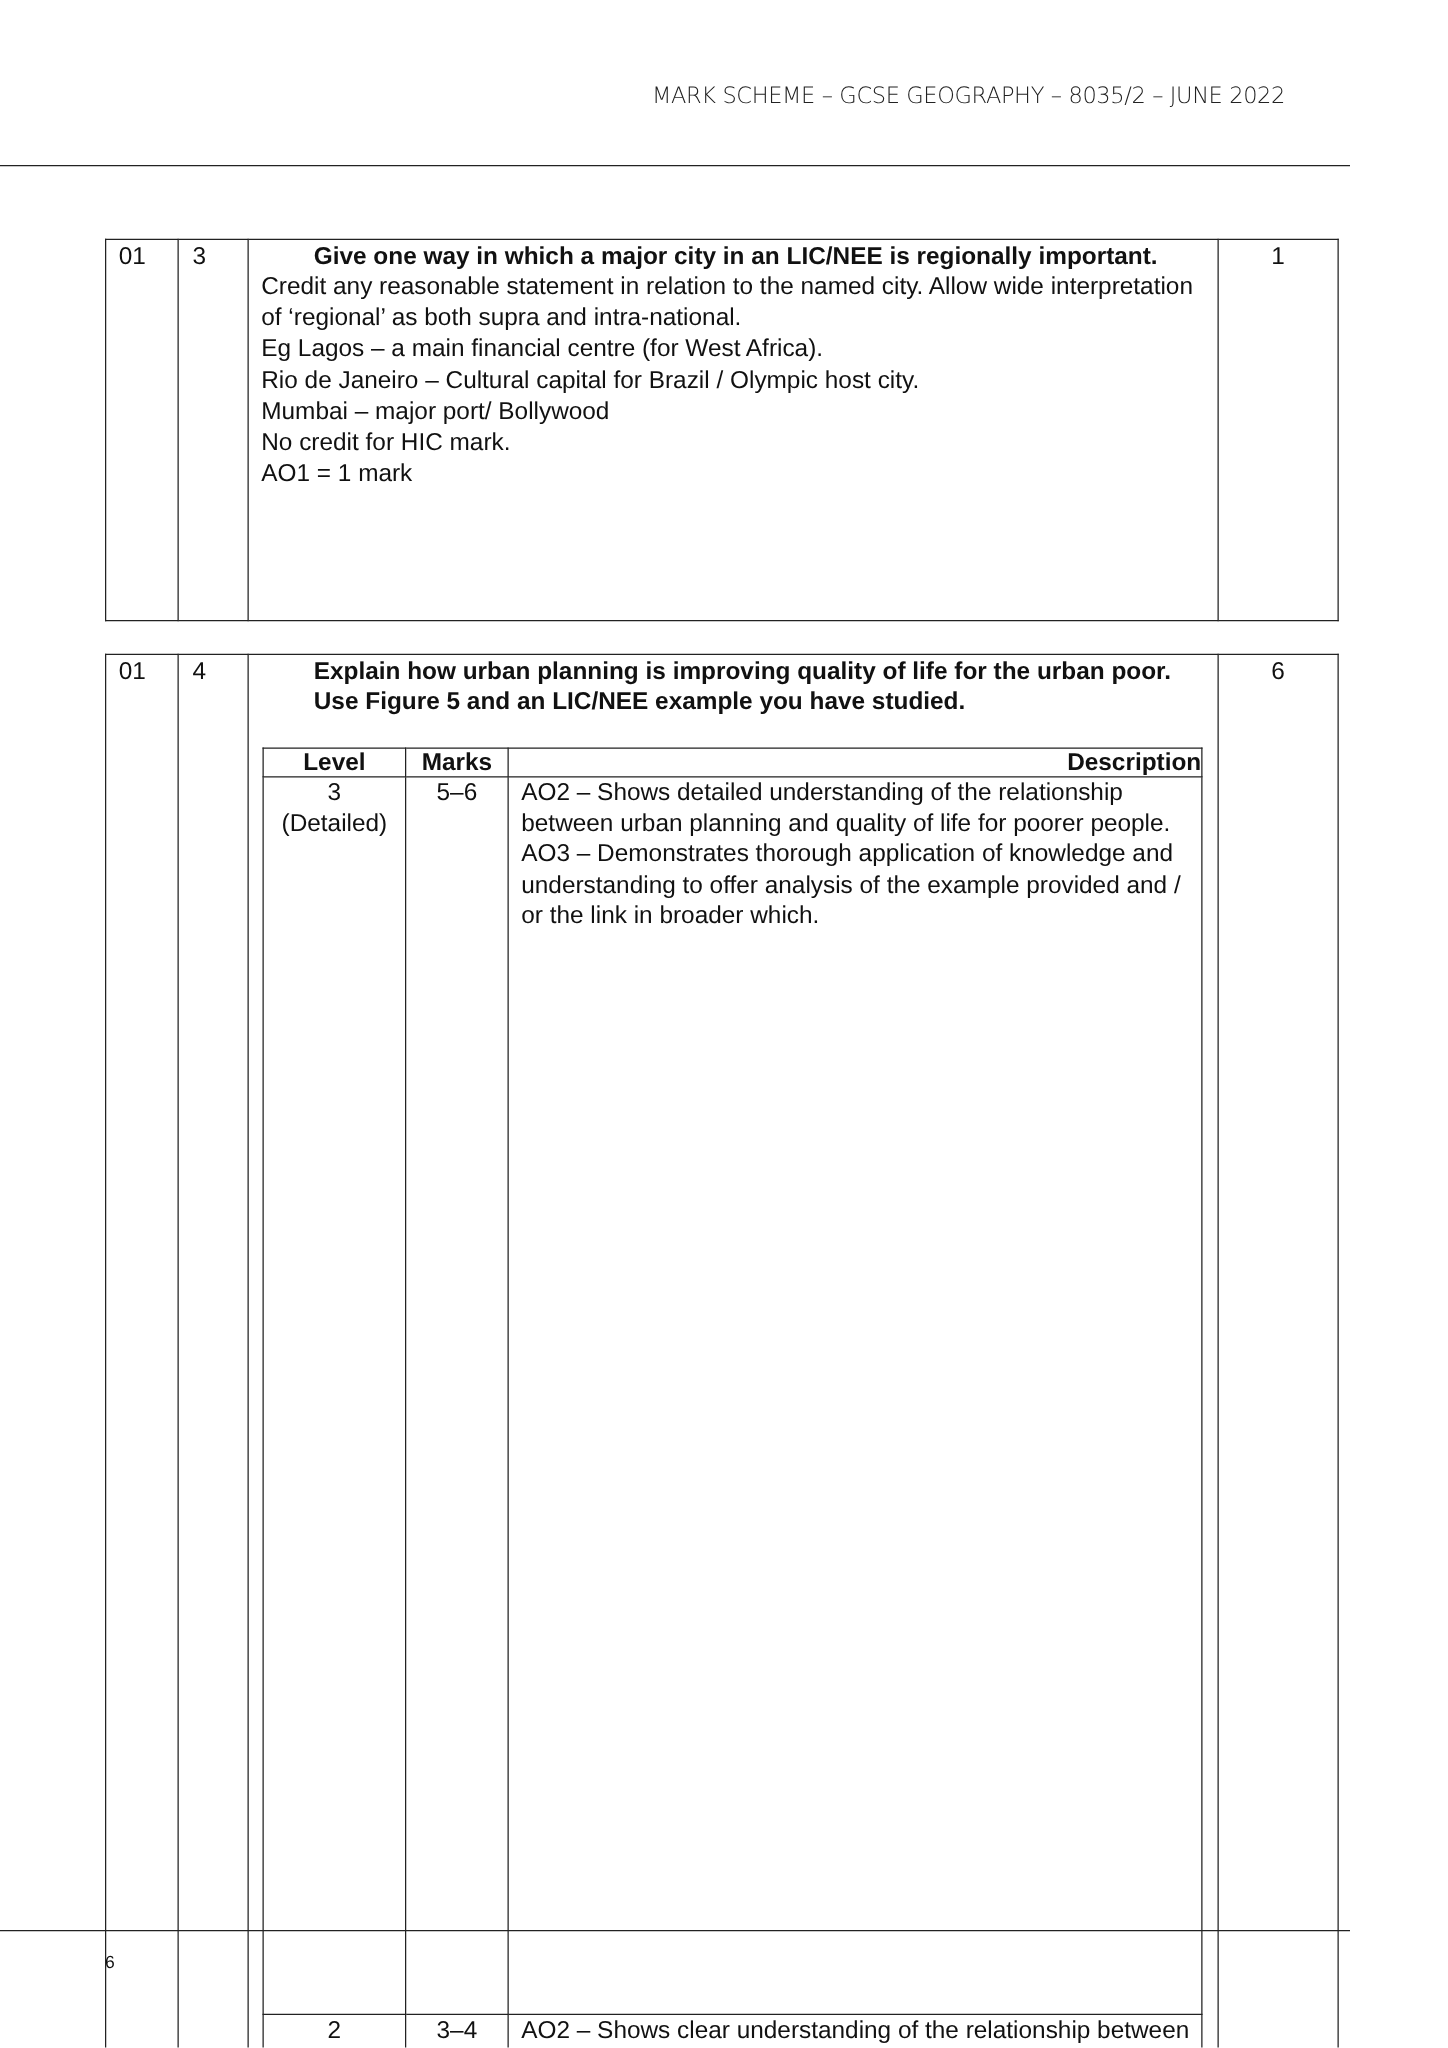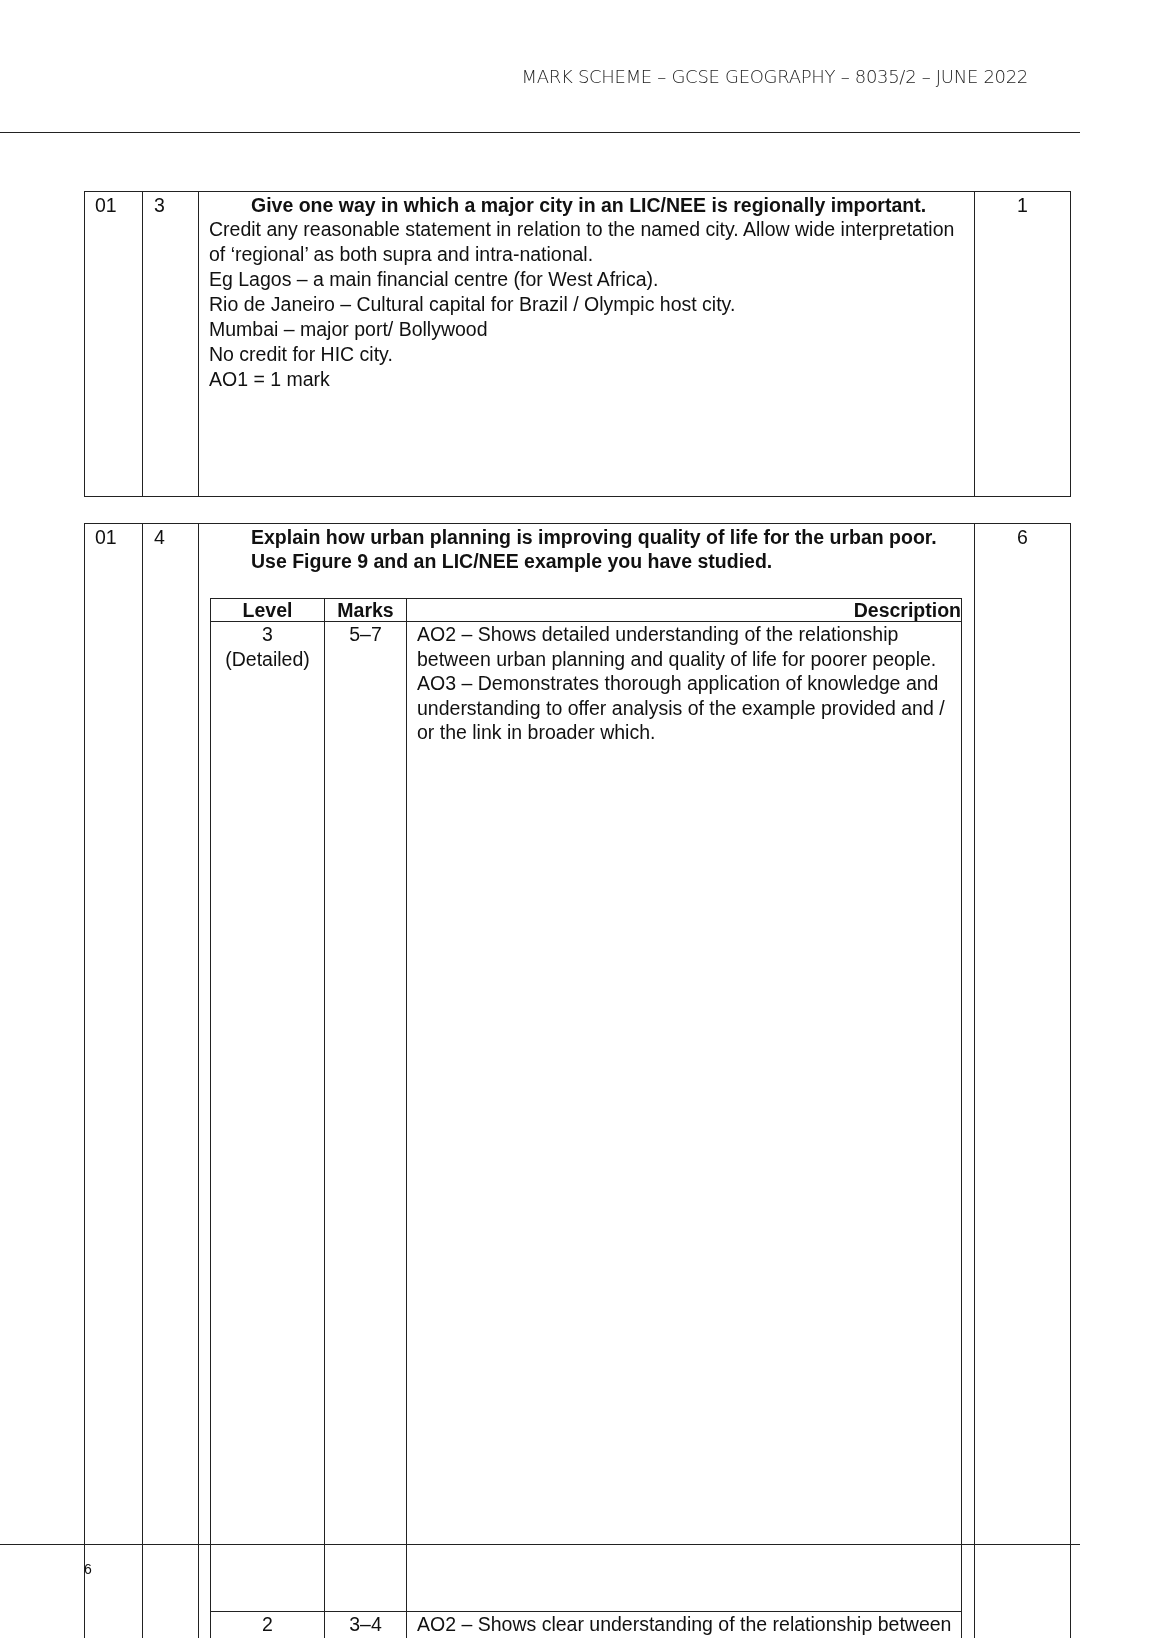--- a/index.html
+++ b/index.html
@@ -42,52 +42,52 @@
   <tbody>
       <tr>
     <td class="c1">01</td>
     <td class="c2">3</td>
     <td class="c3">
       <div class="qtitle">Give one way in which a major city in an LIC/NEE is regionally important.</div>
       <div class="para">Credit any reasonable statement in relation to the named city.  Allow wide interpretation of ‘regional’ as both supra and intra-national.</div>
       <div class="para">Eg Lagos – a main financial centre (for West Africa).</div>
       <div class="para">Rio de Janeiro – Cultural capital for Brazil / Olympic host city.</div>
       <div class="para">Mumbai – major port/ Bollywood</div>
-      <div class="para">No credit for HIC city.</div>
+      <div class="para">No credit for HIC mark.</div>
       <div class="para">AO1 = 1 mark</div>
     </td>
     <td class="c4">1</td>
   </tr>
 </tbody>
   </table>
 
 <table class="q q2">
   <tbody>
       <tr>
     <td class="c1">01</td>
     <td class="c2">4</td>
     <td class="c3">
       <div class="qtitle">
         <div>Explain how urban planning is improving quality of life for the urban poor.</div>
-        <div>Use Figure 9 and an LIC/NEE example you have studied.</div>
+        <div>Use Figure 5 and an LIC/NEE example you have studied.</div>
       </div>
 
       <table class="levels">
         <tbody>
               <tr>
           <th class="lv">Level</th>
           <th class="mk">Marks</th>
           <th class="ds">Description</th>
         </tr>
         <tr>
           <td class="lv">
             <div>3</div>
             <div>(Detailed)</div>
           </td>
-          <td class="mk">5–7</td>
+          <td class="mk">5–6</td>
           <td class="ds">
             <div>AO2 – Shows detailed understanding of the relationship between urban planning and quality of life for poorer people.</div>
             <div>AO3 – Demonstrates thorough application of knowledge and understanding to offer analysis of the example provided and / or the link in broader which.</div>
           </td>
         </tr>
         <tr>
           <td class="lv">
             <div>2</div>
             <div>(Clear)</div>
           </td>

